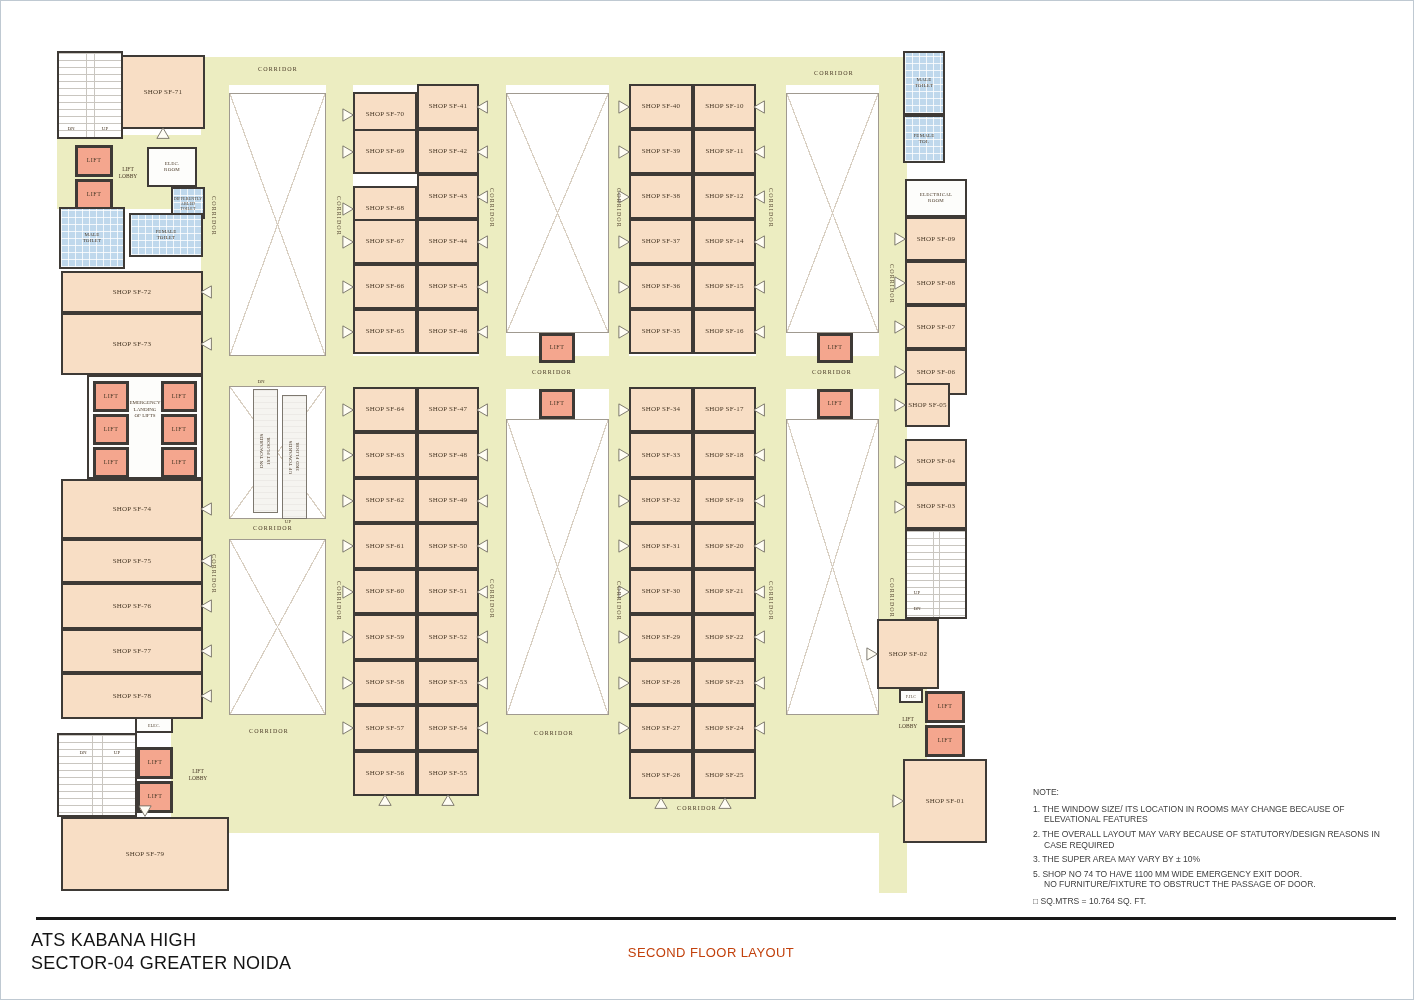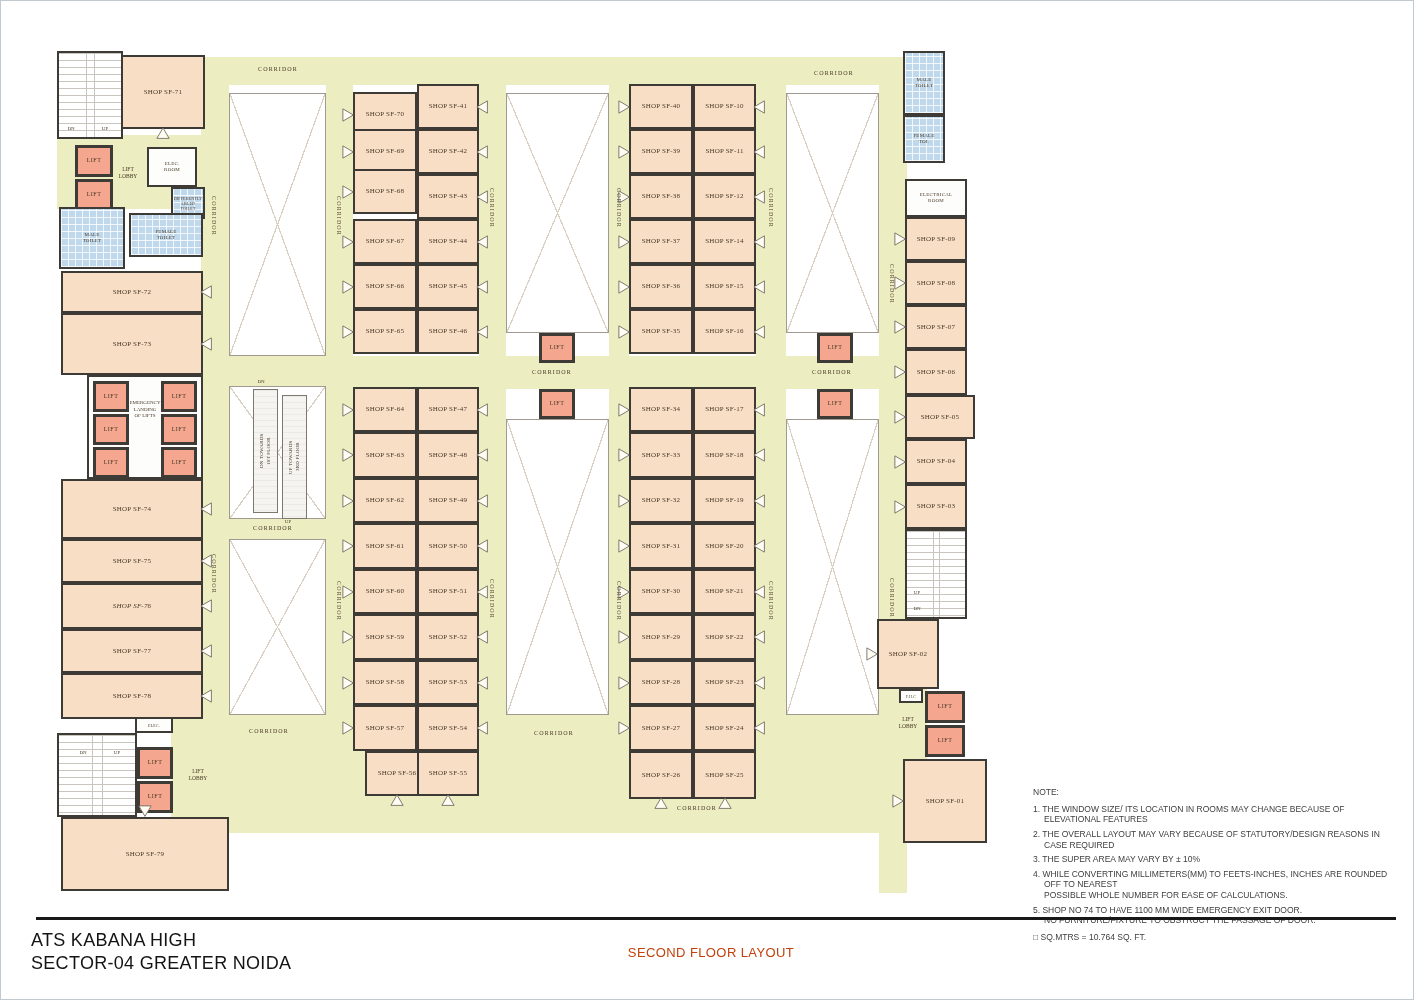--- a/index.html
+++ b/index.html
@@ -161,21 +161,21 @@
         <svg class="door door-right" width="14" height="16" viewBox="0 0 16 16">
           <polygon points="1,8 13,1 13,15" fill="#fffdf4" stroke="#6f6a60" stroke-width="1"></polygon>
         </svg>
       </div>
       <div class="room shop" style="left: 60px; top: 538px; width: 142px; height: 44px;">
         <span class="rlabel">SHOP SF-75</span>
         <svg class="door door-right" width="14" height="16" viewBox="0 0 16 16">
           <polygon points="1,8 13,1 13,15" fill="#fffdf4" stroke="#6f6a60" stroke-width="1"></polygon>
         </svg>
       </div>
-      <div class="room shop" style="left: 60px; top: 582px; width: 142px; height: 46px; font-style: italic;">
+      <div class="room shop" style="left: 60px; top: 582px; width: 142px; height: 46px;">
         <span class="rlabel">SHOP SF-76</span>
         <svg class="door door-right" width="14" height="16" viewBox="0 0 16 16">
           <polygon points="1,8 13,1 13,15" fill="#fffdf4" stroke="#6f6a60" stroke-width="1"></polygon>
         </svg>
       </div>
       <div class="room shop" style="left: 60px; top: 628px; width: 142px; height: 44px;">
         <span class="rlabel">SHOP SF-77</span>
         <svg class="door door-right" width="14" height="16" viewBox="0 0 16 16">
           <polygon points="1,8 13,1 13,15" fill="#fffdf4" stroke="#6f6a60" stroke-width="1"></polygon>
         </svg>
@@ -219,21 +219,21 @@
         <svg class="door door-left" width="14" height="16" viewBox="0 0 16 16">
           <polygon points="13,8 1,1 1,15" fill="#fffdf4" stroke="#6f6a60" stroke-width="1"></polygon>
         </svg>
       </div>
       <div class="room shop" style="left: 416px; top: 128px; width: 62px; height: 45px;">
         <span class="rlabel">SHOP SF-42</span>
         <svg class="door door-right" width="14" height="16" viewBox="0 0 16 16">
           <polygon points="1,8 13,1 13,15" fill="#fffdf4" stroke="#6f6a60" stroke-width="1"></polygon>
         </svg>
       </div>
-      <div class="room shop" style="left: 352px; top: 168px; width: 64px; height: 45px;">
+      <div class="room shop" style="left: 352px; top: 185px; width: 64px; height: 45px;">
         <span class="rlabel">SHOP SF-68</span>
         <svg class="door door-left" width="14" height="16" viewBox="0 0 16 16">
           <polygon points="13,8 1,1 1,15" fill="#fffdf4" stroke="#6f6a60" stroke-width="1"></polygon>
         </svg>
       </div>
       <div class="room shop" style="left: 416px; top: 173px; width: 62px; height: 45px;">
         <span class="rlabel">SHOP SF-43</span>
         <svg class="door door-right" width="14" height="16" viewBox="0 0 16 16">
           <polygon points="1,8 13,1 13,15" fill="#fffdf4" stroke="#6f6a60" stroke-width="1"></polygon>
         </svg>
@@ -363,21 +363,21 @@
         <svg class="door door-left" width="14" height="16" viewBox="0 0 16 16">
           <polygon points="13,8 1,1 1,15" fill="#fffdf4" stroke="#6f6a60" stroke-width="1"></polygon>
         </svg>
       </div>
       <div class="room shop" style="left: 416px; top: 704px; width: 62px; height: 46px;">
         <span class="rlabel">SHOP SF-54</span>
         <svg class="door door-right" width="14" height="16" viewBox="0 0 16 16">
           <polygon points="1,8 13,1 13,15" fill="#fffdf4" stroke="#6f6a60" stroke-width="1"></polygon>
         </svg>
       </div>
-      <div class="room shop" style="left: 364px; top: 750px; width: 64px; height: 45px; padding-left: 44px;">
+      <div class="room shop" style="left: 352px; top: 750px; width: 64px; height: 45px; padding-left: 44px;">
         <span class="rlabel">SHOP SF-56</span>
         <svg class="door door-bottom" width="14" height="16" viewBox="0 0 16 16">
           <polygon points="8,1 1,13 15,13" fill="#fffdf4" stroke="#6f6a60" stroke-width="1"></polygon>
         </svg>
       </div>
       <div class="room shop" style="left: 416px; top: 750px; width: 62px; height: 45px;">
         <span class="rlabel">SHOP SF-55</span>
         <svg class="door door-bottom" width="14" height="16" viewBox="0 0 16 16">
           <polygon points="8,1 1,13 15,13" fill="#fffdf4" stroke="#6f6a60" stroke-width="1"></polygon>
         </svg>
@@ -603,21 +603,21 @@
         <svg class="door door-left" width="14" height="16" viewBox="0 0 16 16">
           <polygon points="13,8 1,1 1,15" fill="#fffdf4" stroke="#6f6a60" stroke-width="1"></polygon>
         </svg>
       </div>
       <div class="room shop" style="left: 904px; top: 348px; width: 62px; height: 46px;">
         <span class="rlabel">SHOP SF-06</span>
         <svg class="door door-left" width="14" height="16" viewBox="0 0 16 16">
           <polygon points="13,8 1,1 1,15" fill="#fffdf4" stroke="#6f6a60" stroke-width="1"></polygon>
         </svg>
       </div>
-      <div class="room shop" style="left: 904px; top: 394px; width: 70px; height: 44px;">
+      <div class="room shop" style="left: 904px; top: 382px; width: 45px; height: 44px;">
         <span class="rlabel">SHOP SF-05</span>
         <svg class="door door-left" width="14" height="16" viewBox="0 0 16 16">
           <polygon points="13,8 1,1 1,15" fill="#fffdf4" stroke="#6f6a60" stroke-width="1"></polygon>
         </svg>
       </div>
       <div class="room shop" style="left: 904px; top: 438px; width: 62px; height: 45px;">
         <span class="rlabel">SHOP SF-04</span>
         <svg class="door door-left" width="14" height="16" viewBox="0 0 16 16">
           <polygon points="13,8 1,1 1,15" fill="#fffdf4" stroke="#6f6a60" stroke-width="1"></polygon>
         </svg>
@@ -688,22 +688,20 @@
       <div class="flabel" style="font-size: 5px; left: 260px; top: 381px;">DN</div>
       <div class="flabel" style="font-size: 5px; left: 287px; top: 521px;">UP</div>
     </div>
 
   <div id="notes">
     <div class="nhead">NOTE:</div>
     <div id="note-items">
         <div class="note-item">1. THE WINDOW SIZE/ ITS LOCATION IN ROOMS MAY CHANGE BECAUSE OF ELEVATIONAL FEATURES</div>
         <div class="note-item">2. THE OVERALL LAYOUT MAY VARY BECAUSE OF STATUTORY/DESIGN REASONS IN CASE REQUIRED</div>
         <div class="note-item">3. THE SUPER AREA MAY VARY BY ± 10%</div>
-        <div class="note-item">4. WHILE CONVERTING MILLIMETERS(MM) TO FEETS-INCHES, INCHES ARE ROUNDED OFF TO NEAREST
-POSSIBLE WHOLE NUMBER FOR EASE OF CALCULATIONS.</div>
         <div class="note-item">5. SHOP NO 74 TO HAVE 1100 MM WIDE EMERGENCY EXIT DOOR.
 NO FURNITURE/FIXTURE TO OBSTRUCT THE PASSAGE OF DOOR.</div>
       </div>
     <div class="nfoot">□ SQ.MTRS = 10.764 SQ. FT.</div>
   </div>
 
   <div id="title-sep"></div>
 
   <div id="project-title">
     <div>ATS KABANA HIGH</div>

